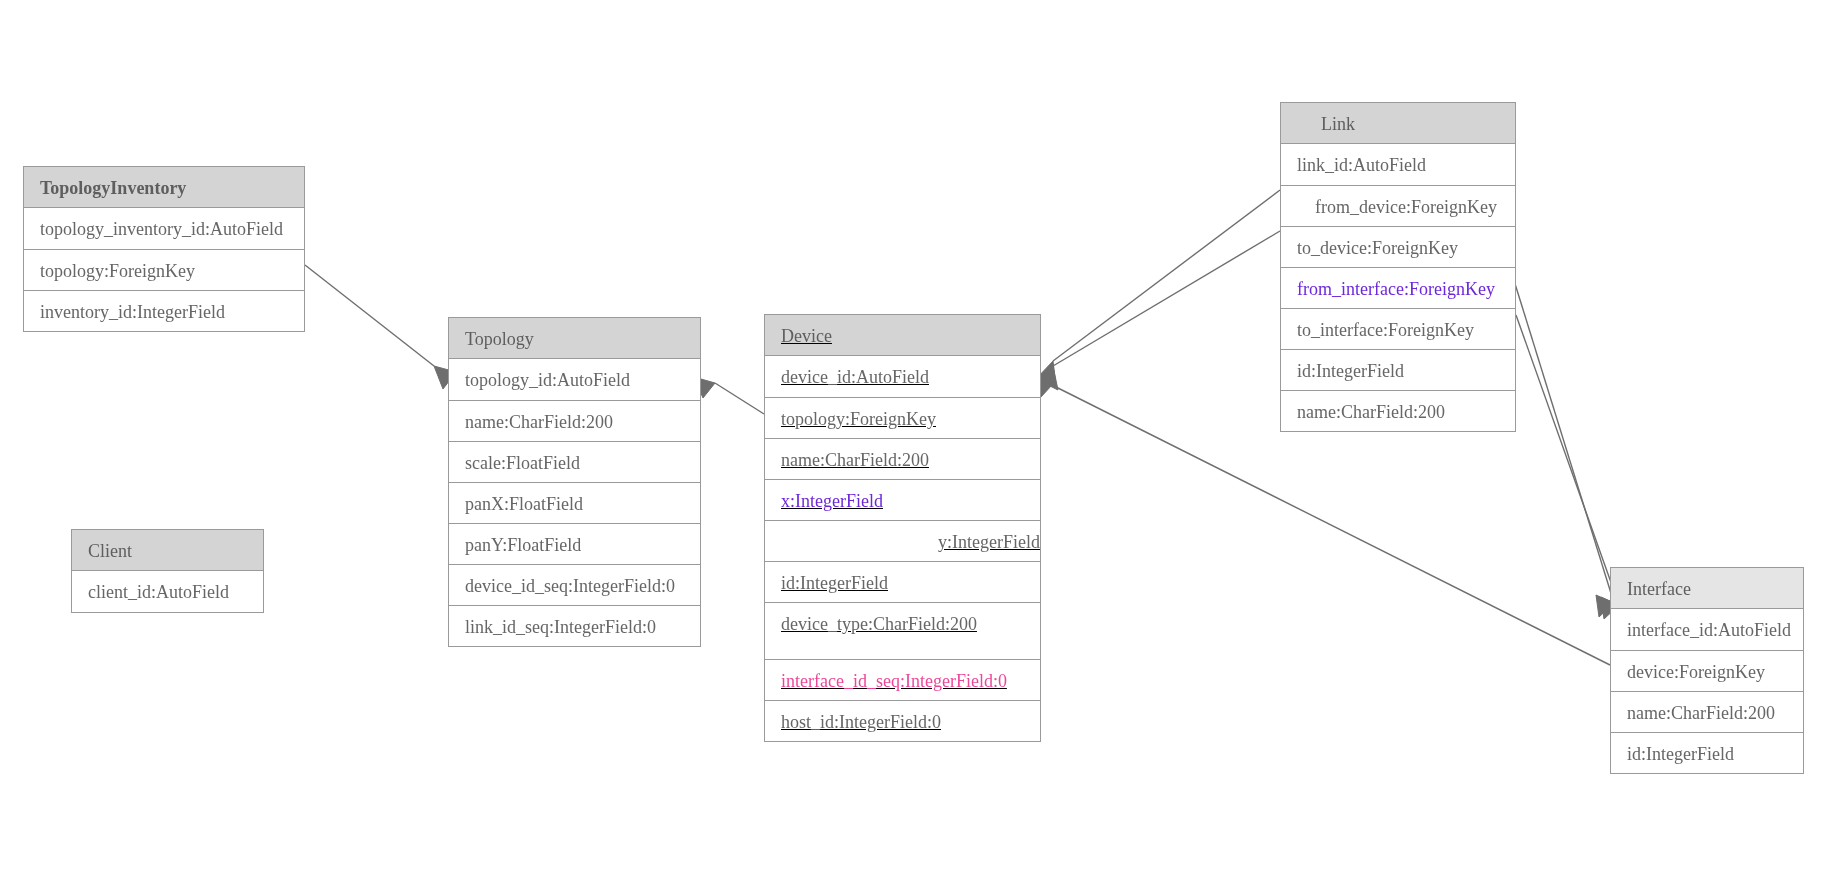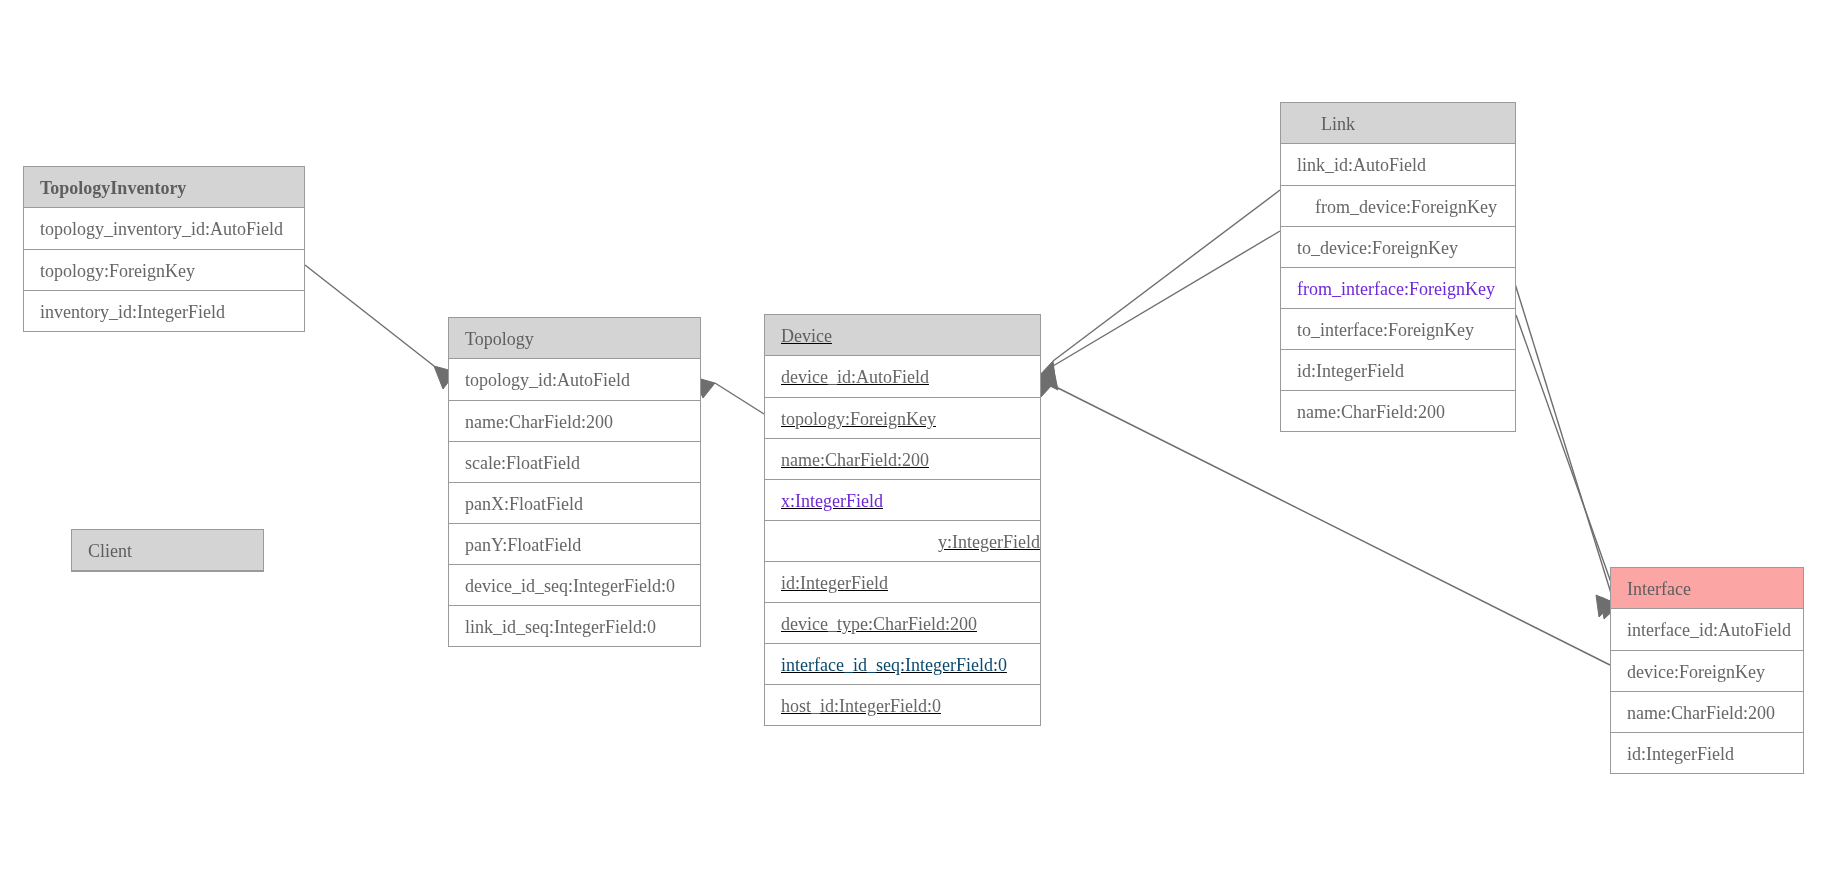--- a/index.html
+++ b/index.html
@@ -104,20 +104,23 @@
       <div class="entity" style="left: 23px; top: 166px; width: 282px; border-color: rgb(154, 154, 154);">
         <div class="entity-header" style="background: rgb(212, 212, 212); border-bottom-color: rgb(154, 154, 154); font-weight: bold;">TopologyInventory</div>
         <div class="entity-body">
           <div class="entity-field" style="color: rgb(102, 102, 102); border-top-color: rgb(154, 154, 154);">topology_inventory_id:AutoField</div>
           <div class="entity-field" style="color: rgb(102, 102, 102); border-top-color: rgb(154, 154, 154);">topology:ForeignKey</div>
           <div class="entity-field" style="color: rgb(102, 102, 102); border-top-color: rgb(154, 154, 154);">inventory_id:IntegerField</div>
         </div>
       </div>
       <div class="entity" style="left: 71px; top: 529px; width: 193px; border-color: rgb(154, 154, 154);">
         <div class="entity-header" style="background: rgb(212, 212, 212); border-bottom-color: rgb(154, 154, 154);">Client</div>
+        <div class="entity-body">
+          <div class="entity-field" style="color: rgb(102, 102, 102); border-top-color: rgb(154, 154, 154);">client_id:AutoField</div>
+        </div>
       </div>
       <div class="entity" style="left: 448px; top: 317px; width: 253px; border-color: rgb(154, 154, 154);">
         <div class="entity-header" style="background: rgb(212, 212, 212); border-bottom-color: rgb(154, 154, 154);">Topology</div>
         <div class="entity-body">
           <div class="entity-field" style="color: rgb(102, 102, 102); border-top-color: rgb(154, 154, 154);">topology_id:AutoField</div>
           <div class="entity-field" style="color: rgb(102, 102, 102); border-top-color: rgb(154, 154, 154);">name:CharField:200</div>
           <div class="entity-field" style="color: rgb(102, 102, 102); border-top-color: rgb(154, 154, 154);">scale:FloatField</div>
           <div class="entity-field" style="color: rgb(102, 102, 102); border-top-color: rgb(154, 154, 154);">panX:FloatField</div>
           <div class="entity-field" style="color: rgb(102, 102, 102); border-top-color: rgb(154, 154, 154);">panY:FloatField</div>
           <div class="entity-field" style="color: rgb(102, 102, 102); border-top-color: rgb(154, 154, 154);">device_id_seq:IntegerField:0</div>
@@ -127,38 +130,38 @@
       <div class="entity" style="left: 764px; top: 314px; width: 277px; border-color: rgb(154, 154, 154); text-decoration: underline;">
         <div class="entity-header" style="background: rgb(212, 212, 212); border-bottom-color: rgb(154, 154, 154);">Device</div>
         <div class="entity-body">
           <div class="entity-field" style="color: rgb(102, 102, 102); border-top-color: rgb(154, 154, 154);">device_id:AutoField</div>
           <div class="entity-field" style="color: rgb(102, 102, 102); border-top-color: rgb(154, 154, 154);">topology:ForeignKey</div>
           <div class="entity-field" style="color: rgb(102, 102, 102); border-top-color: rgb(154, 154, 154);">name:CharField:200</div>
           <div class="entity-field" style="color: #6d28d9; border-top-color: rgb(154, 154, 154);">x:IntegerField</div>
           <div class="entity-field" style="color: rgb(102, 102, 102); border-top-color: rgb(154, 154, 154); text-align: right;">y:IntegerField</div>
           <div class="entity-field" style="color: rgb(102, 102, 102); border-top-color: rgb(154, 154, 154);">id:IntegerField</div>
           <div class="entity-field" style="color: rgb(102, 102, 102); border-top-color: rgb(154, 154, 154);">device_type:CharField:200</div>
-          <div class="entity-field" style="color: #0c4a6e; border-top-color: rgb(154, 154, 154);">interface_id_seq:IntegerField:0</div>
+          <div class="entity-field" style="color: #ec4899; border-top-color: rgb(154, 154, 154); margin-top: 16px;">interface_id_seq:IntegerField:0</div>
           <div class="entity-field" style="color: rgb(102, 102, 102); border-top-color: rgb(154, 154, 154);">host_id:IntegerField:0</div>
         </div>
       </div>
       <div class="entity" style="left: 1280px; top: 102px; width: 236px; border-color: rgb(154, 154, 154);">
         <div class="entity-header" style="background: rgb(212, 212, 212); border-bottom-color: rgb(154, 154, 154); padding-left: 40px;">Link</div>
         <div class="entity-body">
           <div class="entity-field" style="color: rgb(102, 102, 102); border-top-color: rgb(154, 154, 154);">link_id:AutoField</div>
           <div class="entity-field" style="color: rgb(102, 102, 102); border-top-color: rgb(154, 154, 154); text-align: center;">from_device:ForeignKey</div>
           <div class="entity-field" style="color: rgb(102, 102, 102); border-top-color: rgb(154, 154, 154);">to_device:ForeignKey</div>
           <div class="entity-field" style="color: #6d28d9; border-top-color: rgb(154, 154, 154);">from_interface:ForeignKey</div>
           <div class="entity-field" style="color: rgb(102, 102, 102); border-top-color: rgb(154, 154, 154);">to_interface:ForeignKey</div>
           <div class="entity-field" style="color: rgb(102, 102, 102); border-top-color: rgb(154, 154, 154);">id:IntegerField</div>
           <div class="entity-field" style="color: rgb(102, 102, 102); border-top-color: rgb(154, 154, 154);">name:CharField:200</div>
         </div>
       </div>
       <div class="entity" style="left: 1610px; top: 567px; width: 194px; border-color: rgb(154, 154, 154);">
-        <div class="entity-header" style="background: #fca5a5; border-bottom-color: rgb(154, 154, 154);">Interface</div>
+        <div class="entity-header" style="background: #e5e5e5; border-bottom-color: rgb(154, 154, 154);">Interface</div>
         <div class="entity-body">
           <div class="entity-field" style="color: rgb(102, 102, 102); border-top-color: rgb(154, 154, 154);">interface_id:AutoField</div>
           <div class="entity-field" style="color: rgb(102, 102, 102); border-top-color: rgb(154, 154, 154);">device:ForeignKey</div>
           <div class="entity-field" style="color: rgb(102, 102, 102); border-top-color: rgb(154, 154, 154);">name:CharField:200</div>
           <div class="entity-field" style="color: rgb(102, 102, 102); border-top-color: rgb(154, 154, 154);">id:IntegerField</div>
         </div>
       </div>
     </div>
 
 </div>

